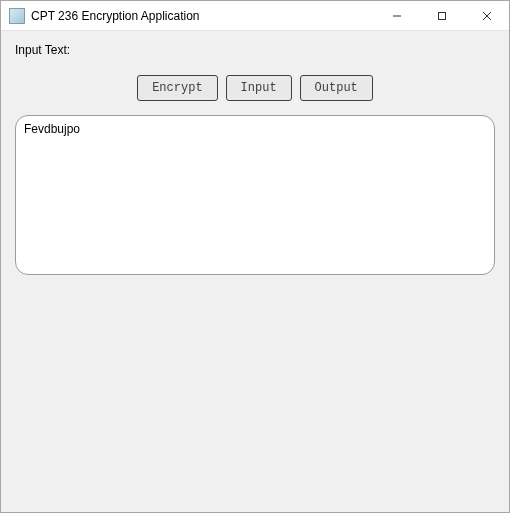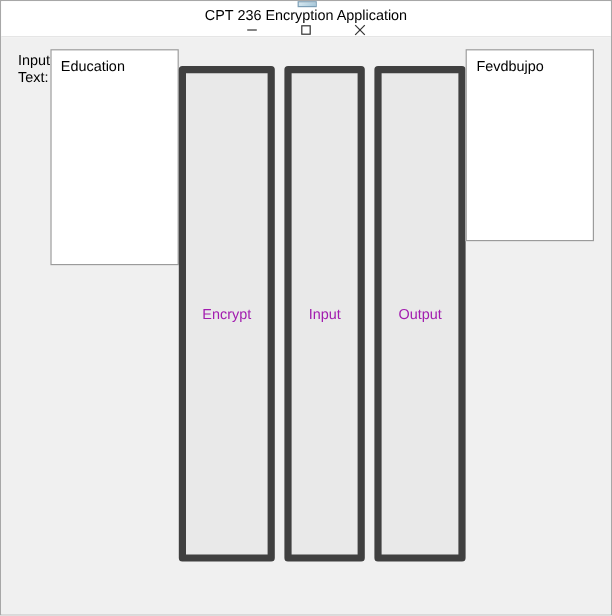--- a/index.html
+++ b/index.html
@@ -22,21 +22,20 @@
       border: 1px solid #a7a7a7;
       display: flex;
       flex-direction: column;
     }
     .titlebar {
       height: 30px;
       background: #fff;
       display: flex;
       align-items: center;
       border-bottom: 1px solid #e5e5e5;
-      flex-direction: column;
     }
     .titlebar-icon {
       width: 16px;
       height: 16px;
       margin-left: 8px;
       margin-right: 6px;
       display: inline-block;
       border: 1px solid #7a9db5;
       background: linear-gradient(135deg, #d7e8f0 0%, #a5c7da 100%);
     }
@@ -63,21 +62,21 @@
     .titlebar-btn svg {
       stroke: #333;
       stroke-width: 1;
       fill: none;
     }
     .content {
       flex: 1;
       background: #f0f0f0;
       padding: 10px 14px 30px 14px;
       display: flex;
-      flex-direction: row;
+      flex-direction: column;
     }
     .label {
       color: #000;
       font-size: 12px;
       margin-bottom: 4px;
       margin-top: 2px;
     }
     .textarea {
       width: 100%;
       border: 1px solid #9b9b9b;
@@ -87,35 +86,36 @@
       font-size: 12px;
       resize: none;
       outline: none;
       color: #000;
     }
     .input-area {
       height: 180px;
     }
     .output-area {
       height: 160px;
+      border-radius: 13px;
     }
     .button-row {
       display: flex;
       justify-content: center;
       gap: 8px;
       padding: 14px 0 14px 0;
     }
     .btn {
       background: #e9e9e9;
-      border: 6px solid #404040;
+      border: 1px solid #404040;
       border-radius: 3px;
       padding: 5px 14px;
-      font-family: Liberation Sans, sans-serif;
+      font-family: Liberation Mono, monospace;
       font-size: 12px;
-      color: #a21caf;
+      color: #404040;
       min-width: 52px;
     }
   </style>
 </head>
 <body>
 
 <div class="window">
 
   <div class="titlebar">
     <span class="titlebar-icon"></span>
@@ -136,21 +136,20 @@
             <line x1="1" y1="1" x2="9" y2="9"></line>
             <line x1="9" y1="1" x2="1" y2="9"></line>
           </svg>
       </button>
     </div>
   </div>
 
   <div class="content">
 
     <div class="label">Input Text:</div>
-    <textarea class="textarea input-area" style="">Education</textarea>
 
     <div class="button-row">
       <button class="btn">Encrypt</button>
       <button class="btn">Input</button>
       <button class="btn">Output</button>
     </div>
 
     <textarea class="textarea output-area" style="">Fevdbujpo</textarea>
 
   </div>

